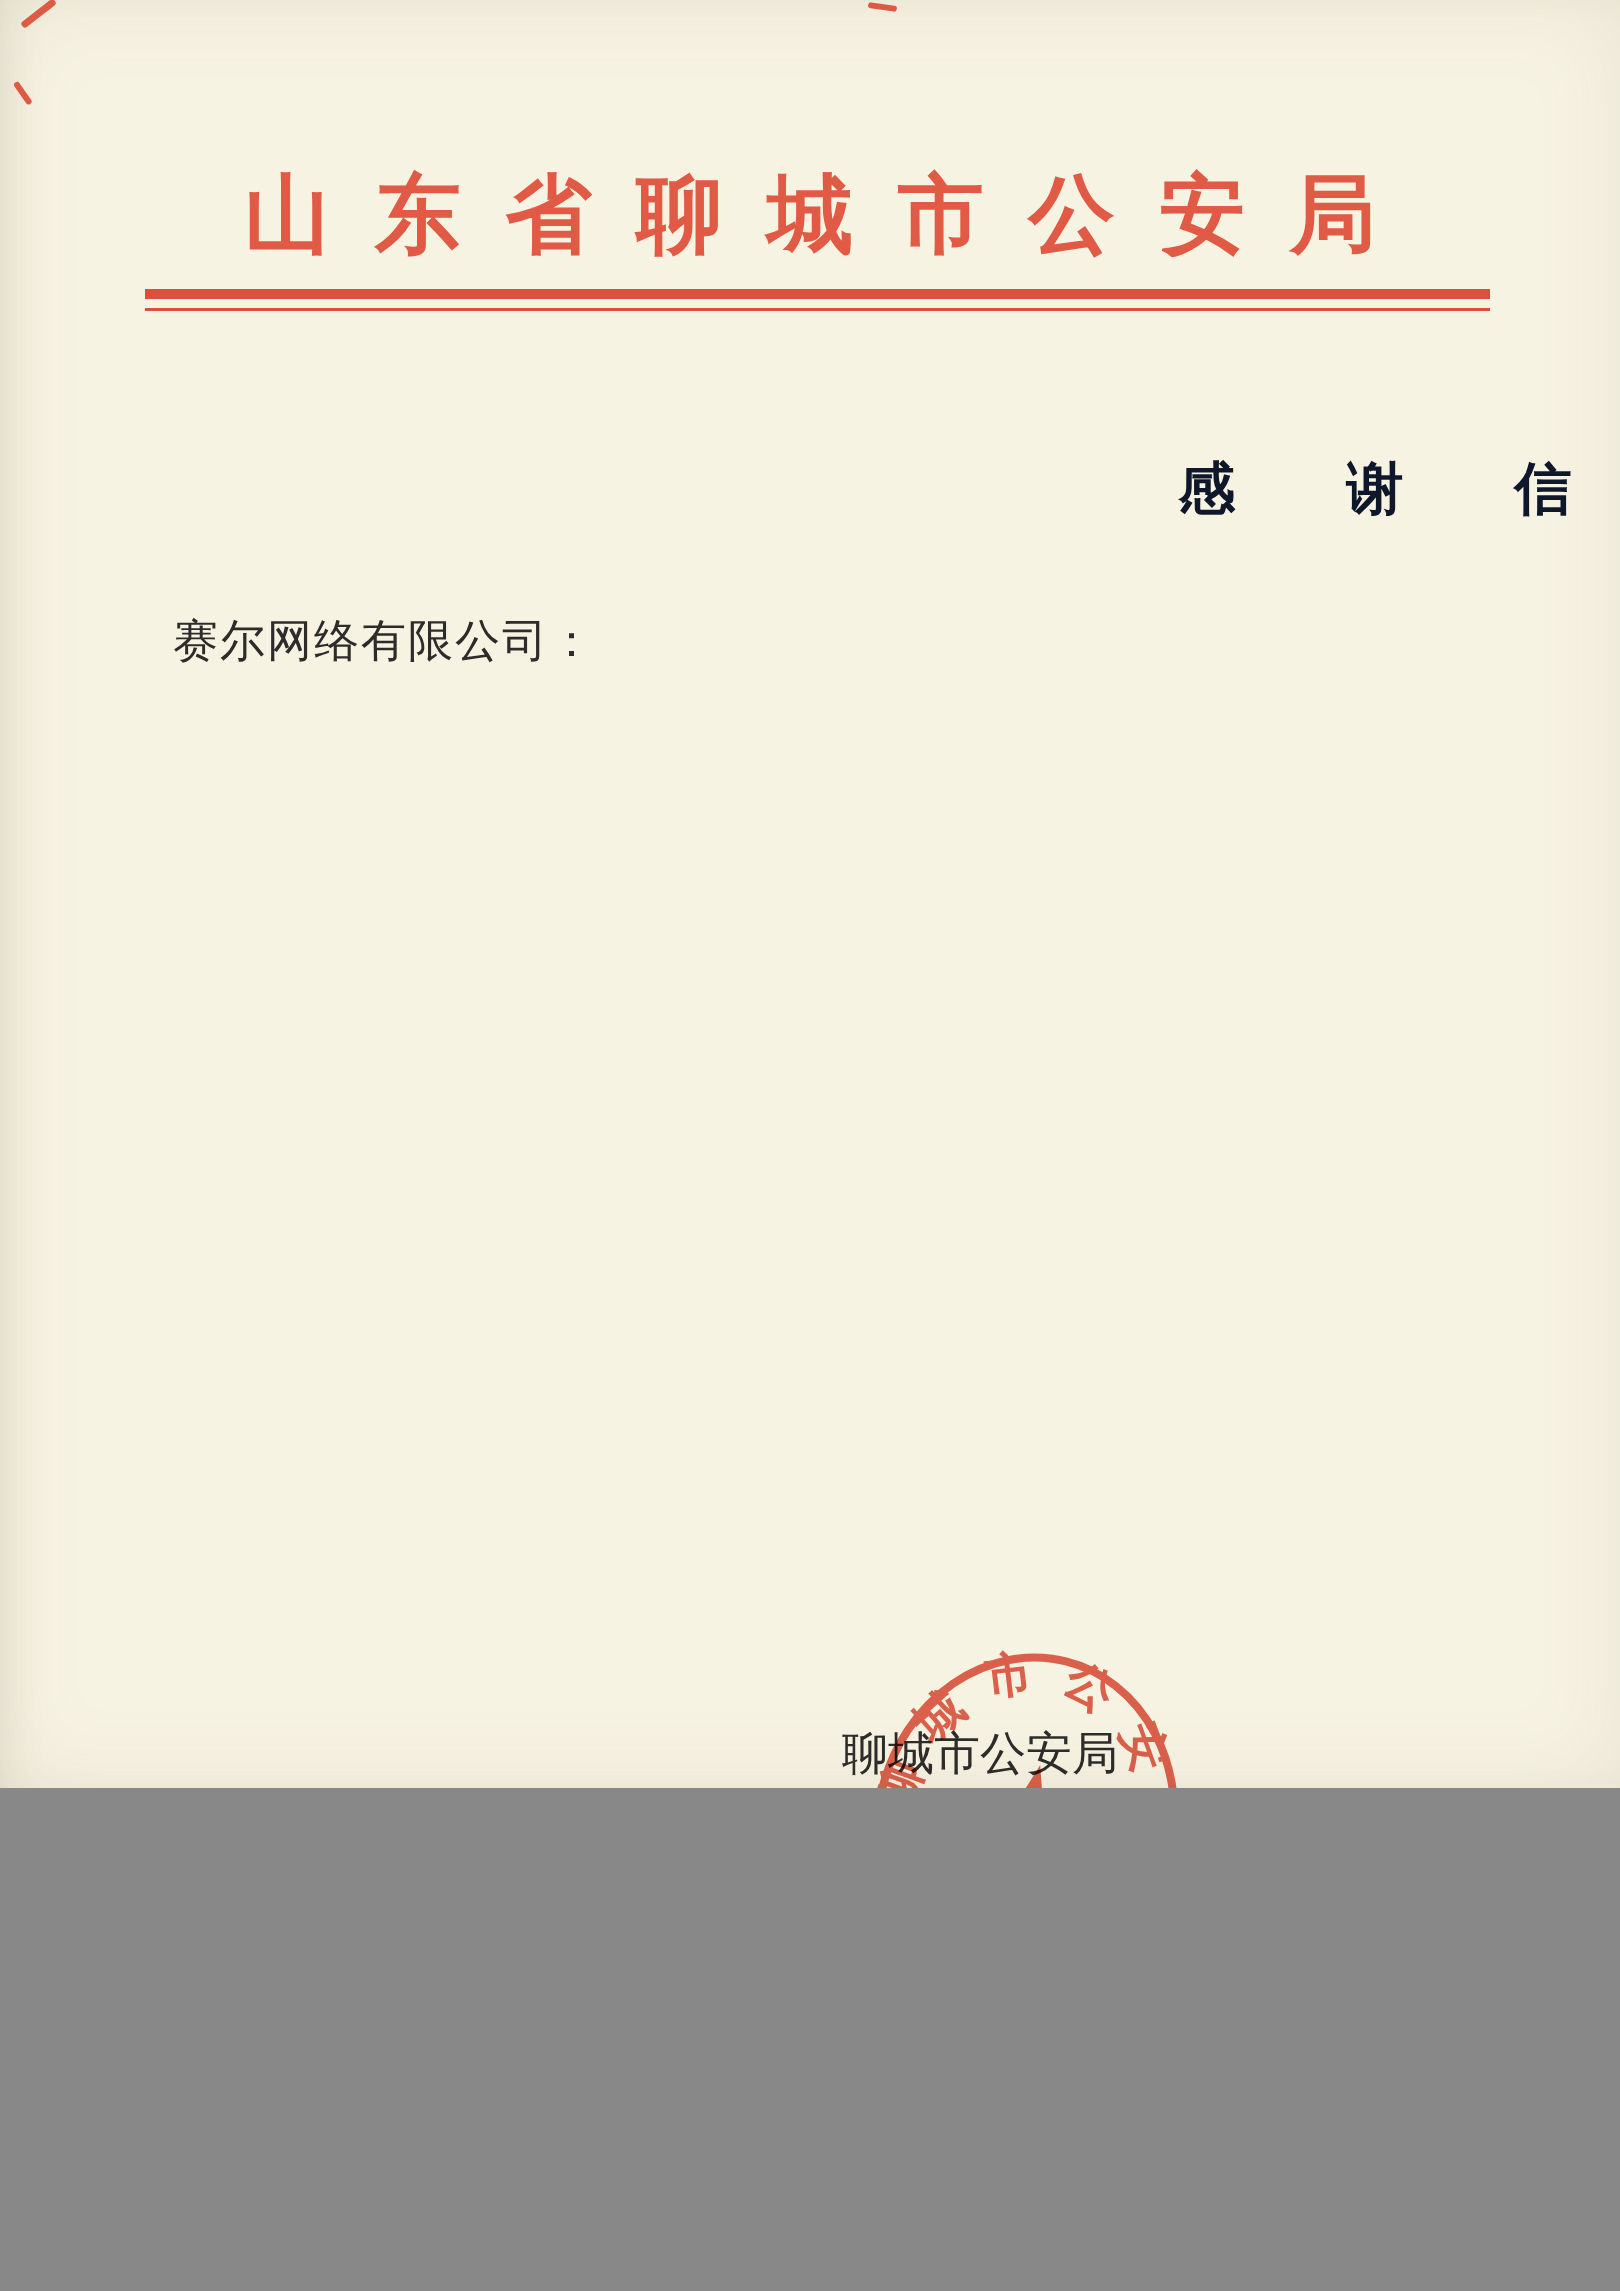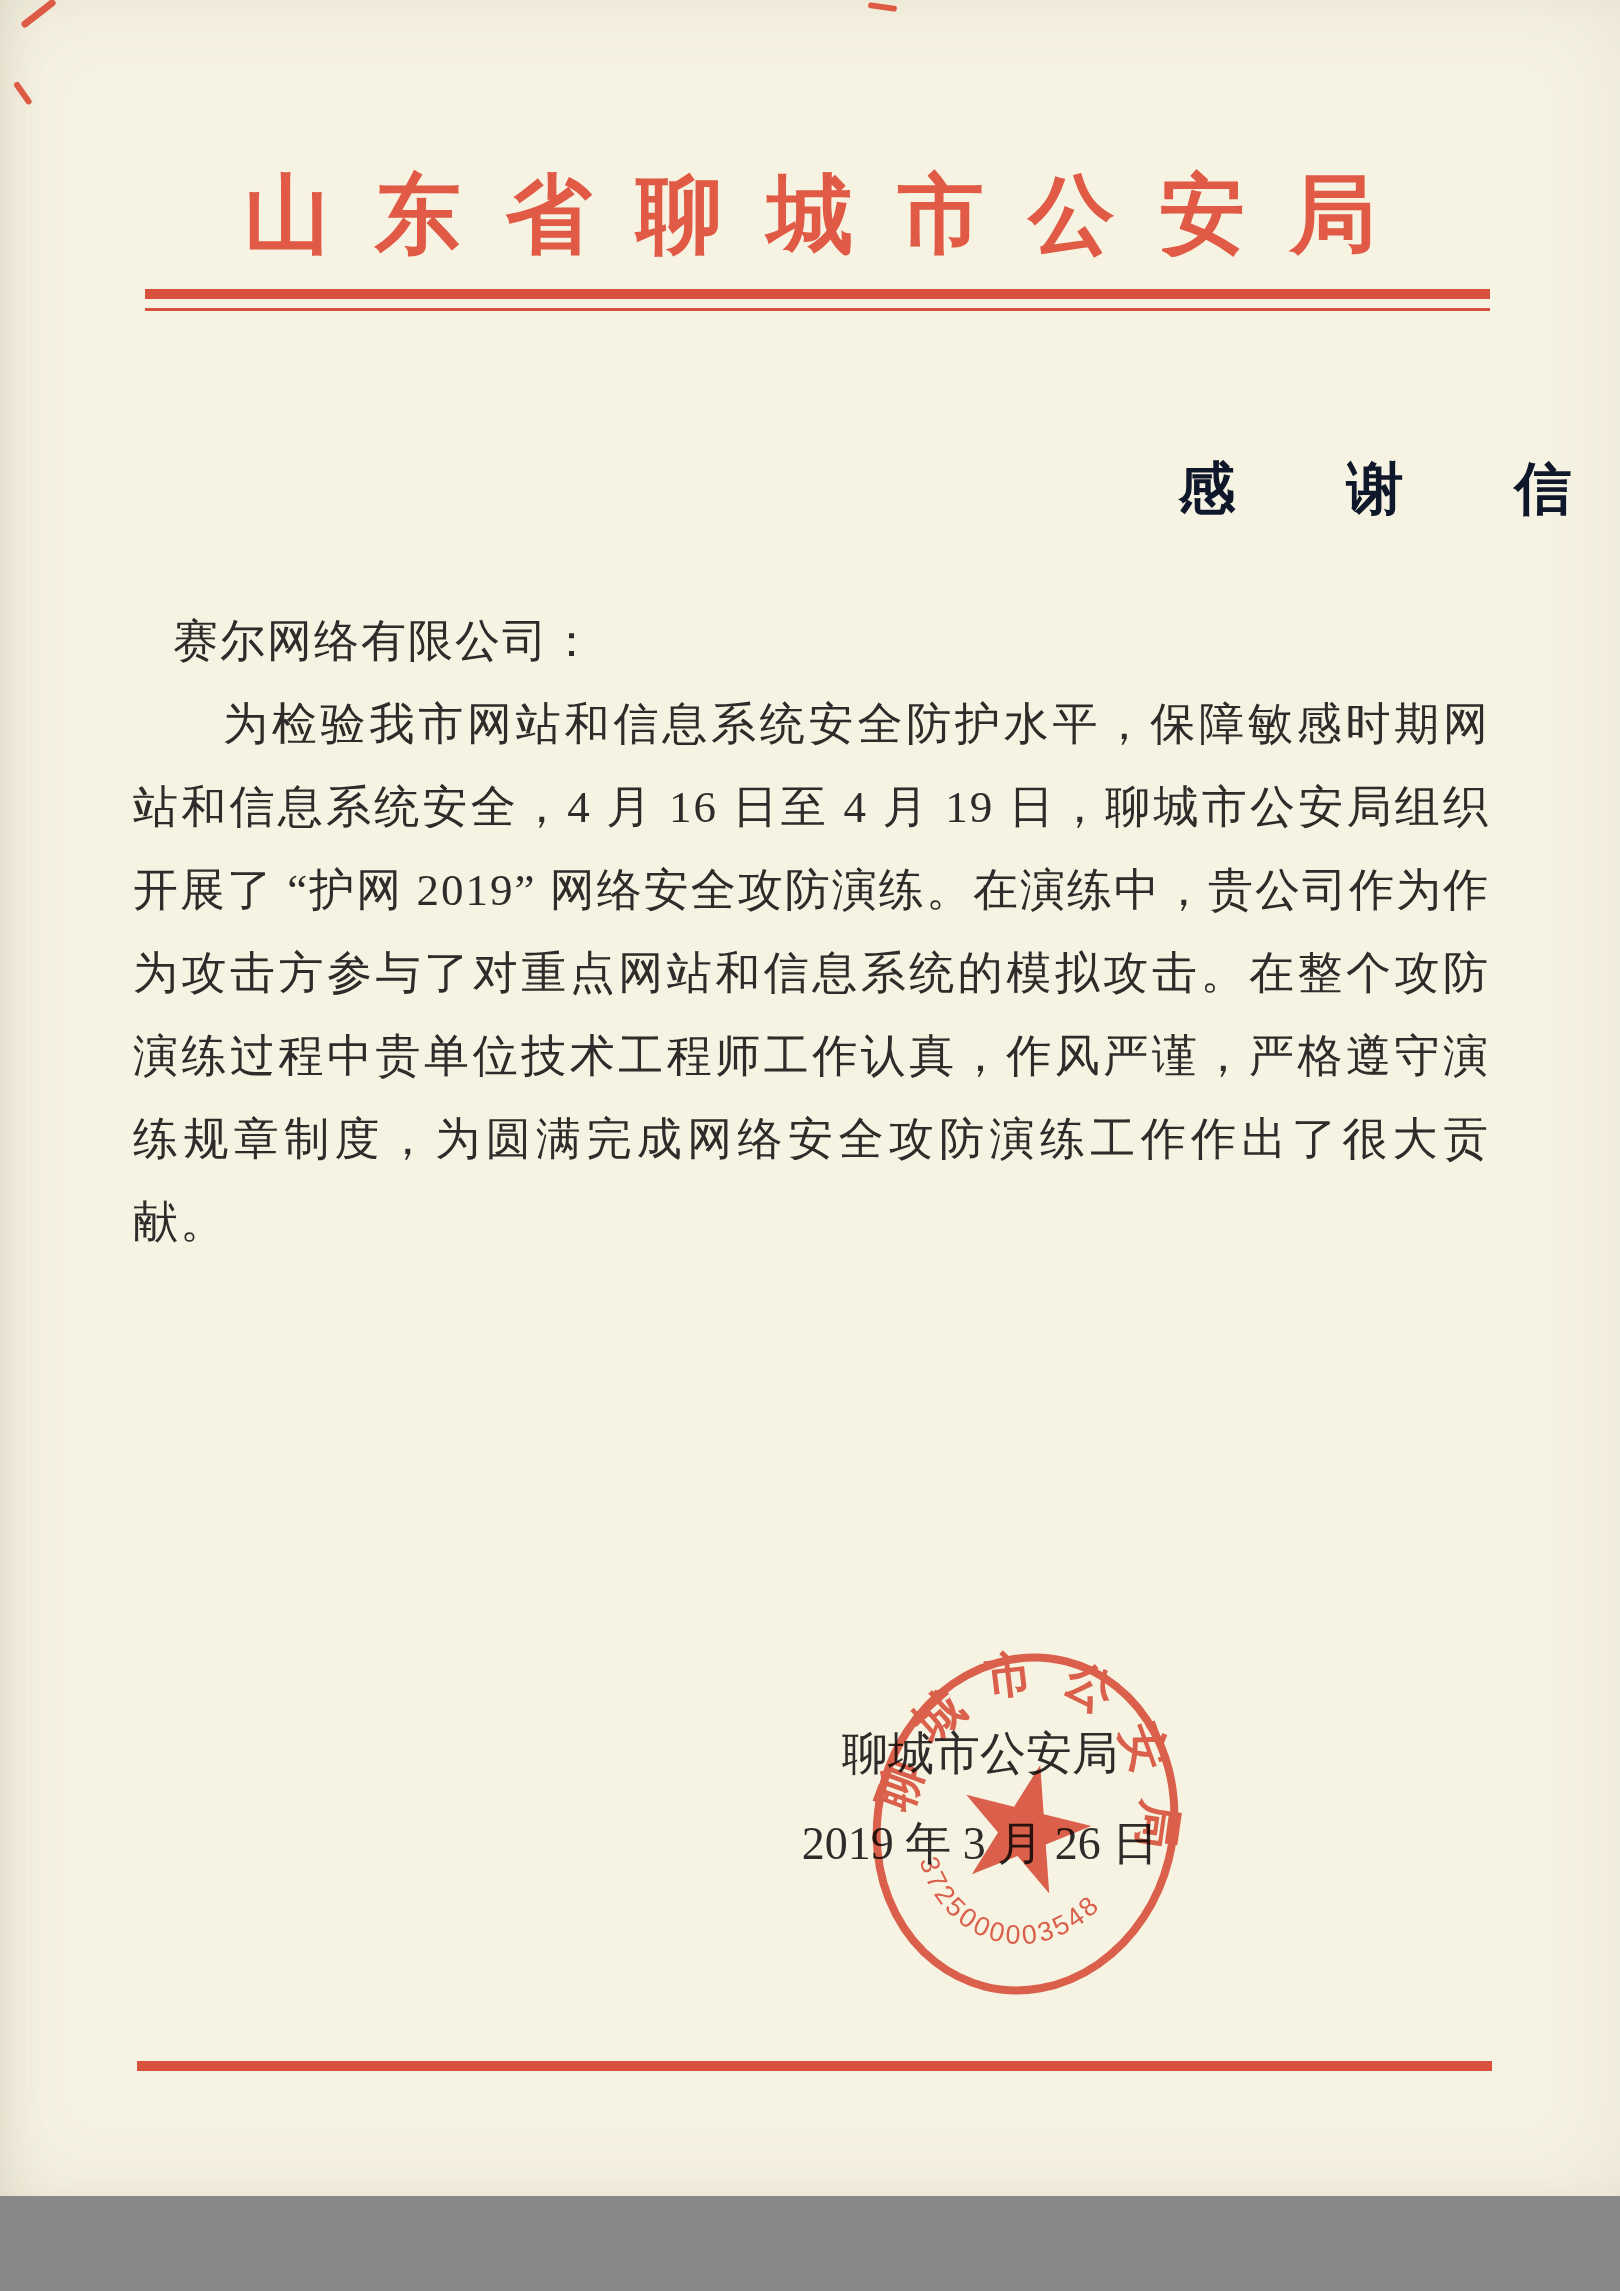--- a/index.html
+++ b/index.html
@@ -1,18 +1,18 @@
 <!DOCTYPE html>
 <html><head>
 <meta charset="utf-8">
 <style>
   html,body { margin:0; padding:0; background:#888; }
   .page {
     position:relative;
-    width:1620px; height:2196px;
+    width:1620px; height:1788px;
     margin:0 auto;
     background:#f7f3e3;
     font-family:"Liberation Serif","DejaVu Serif",serif;
     overflow:hidden;
     box-shadow: inset 0 0 88px rgba(120,110,80,0.10), inset 24.5px 0 49px -29px rgba(90,80,60,0.15);
   }
   .org-header {
     position:absolute; top:157px; left:0; right:0;
     text-align:center;
     font-size:86px; font-weight:bold;
@@ -72,21 +72,20 @@
 
   <div class="org-header">山东省聊城市公安局</div>
 
   <div class="rule rule-thick"></div>
   <div class="rule rule-thin"></div>
 
   <div class="doc-title">感 谢 信</div>
 
   <div class="letter-body">
     <div class="salutation">赛尔网络有限公司：</div>
-    <p class="para">为检验我市网站和信息系统安全防护水平，保障敏感时期网站和信息系统安全，4 月 16 日至 4 月 19 日，聊城市公安局组织开展了 “护网 2019” 网络安全攻防演练。在演练中，贵公司作为作为攻击方参与了对重点网站和信息系统的模拟攻击。在整个攻防演练过程中贵单位技术工程师工作认真，作风严谨，严格遵守演练规章制度，为圆满完成网络安全攻防演练工作作出了很大贡献。</p>
   </div>
 
   <div class="sign-name">聊城市公安局</div>
   <div class="sign-date">2019 年 3 月 26 日</div>
 
   <svg class="stamp" viewBox="0 0 330 370">
     <defs>
       <path id="ringTop" d="M 57,230 A 115 135 0 1 1 273,230" fill="none"></path>
       <path id="ringBottom" d="M 70,245 A 112 130 0 0 0 260,245" fill="none"></path>
     </defs>

